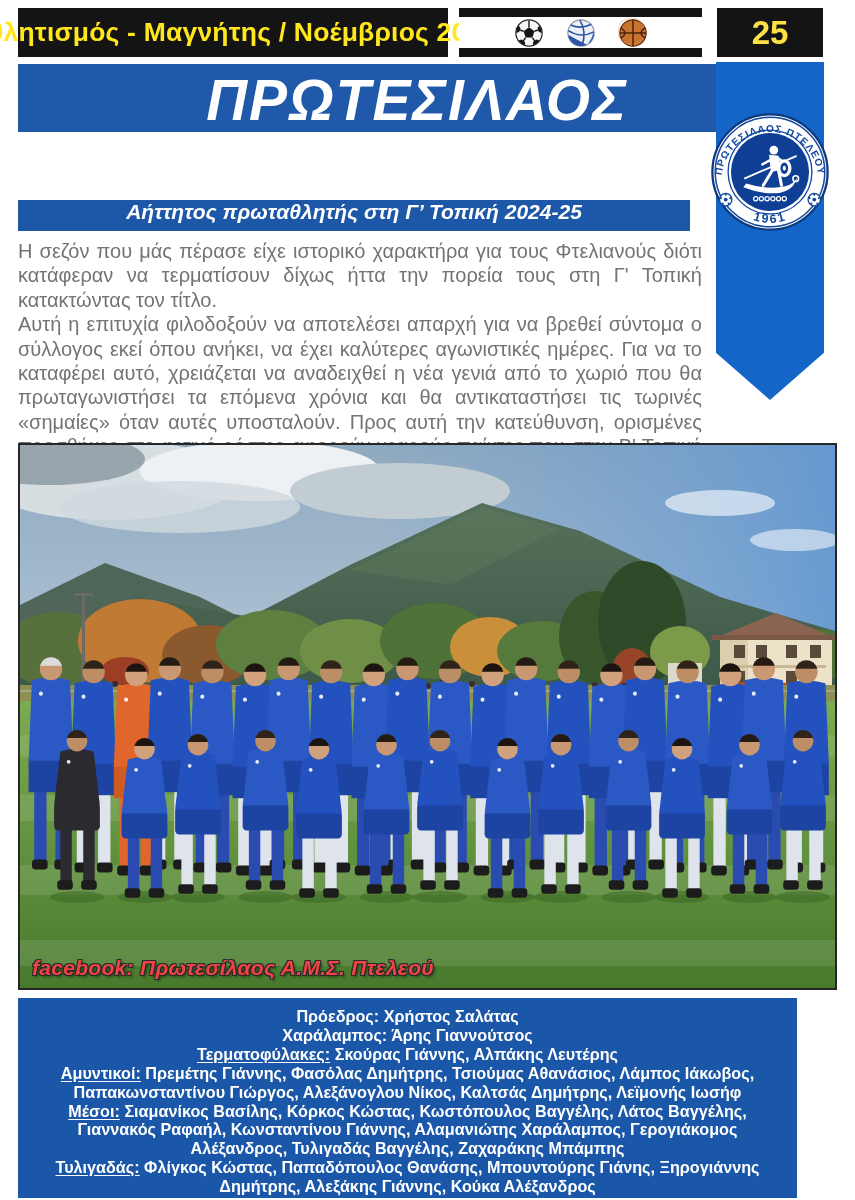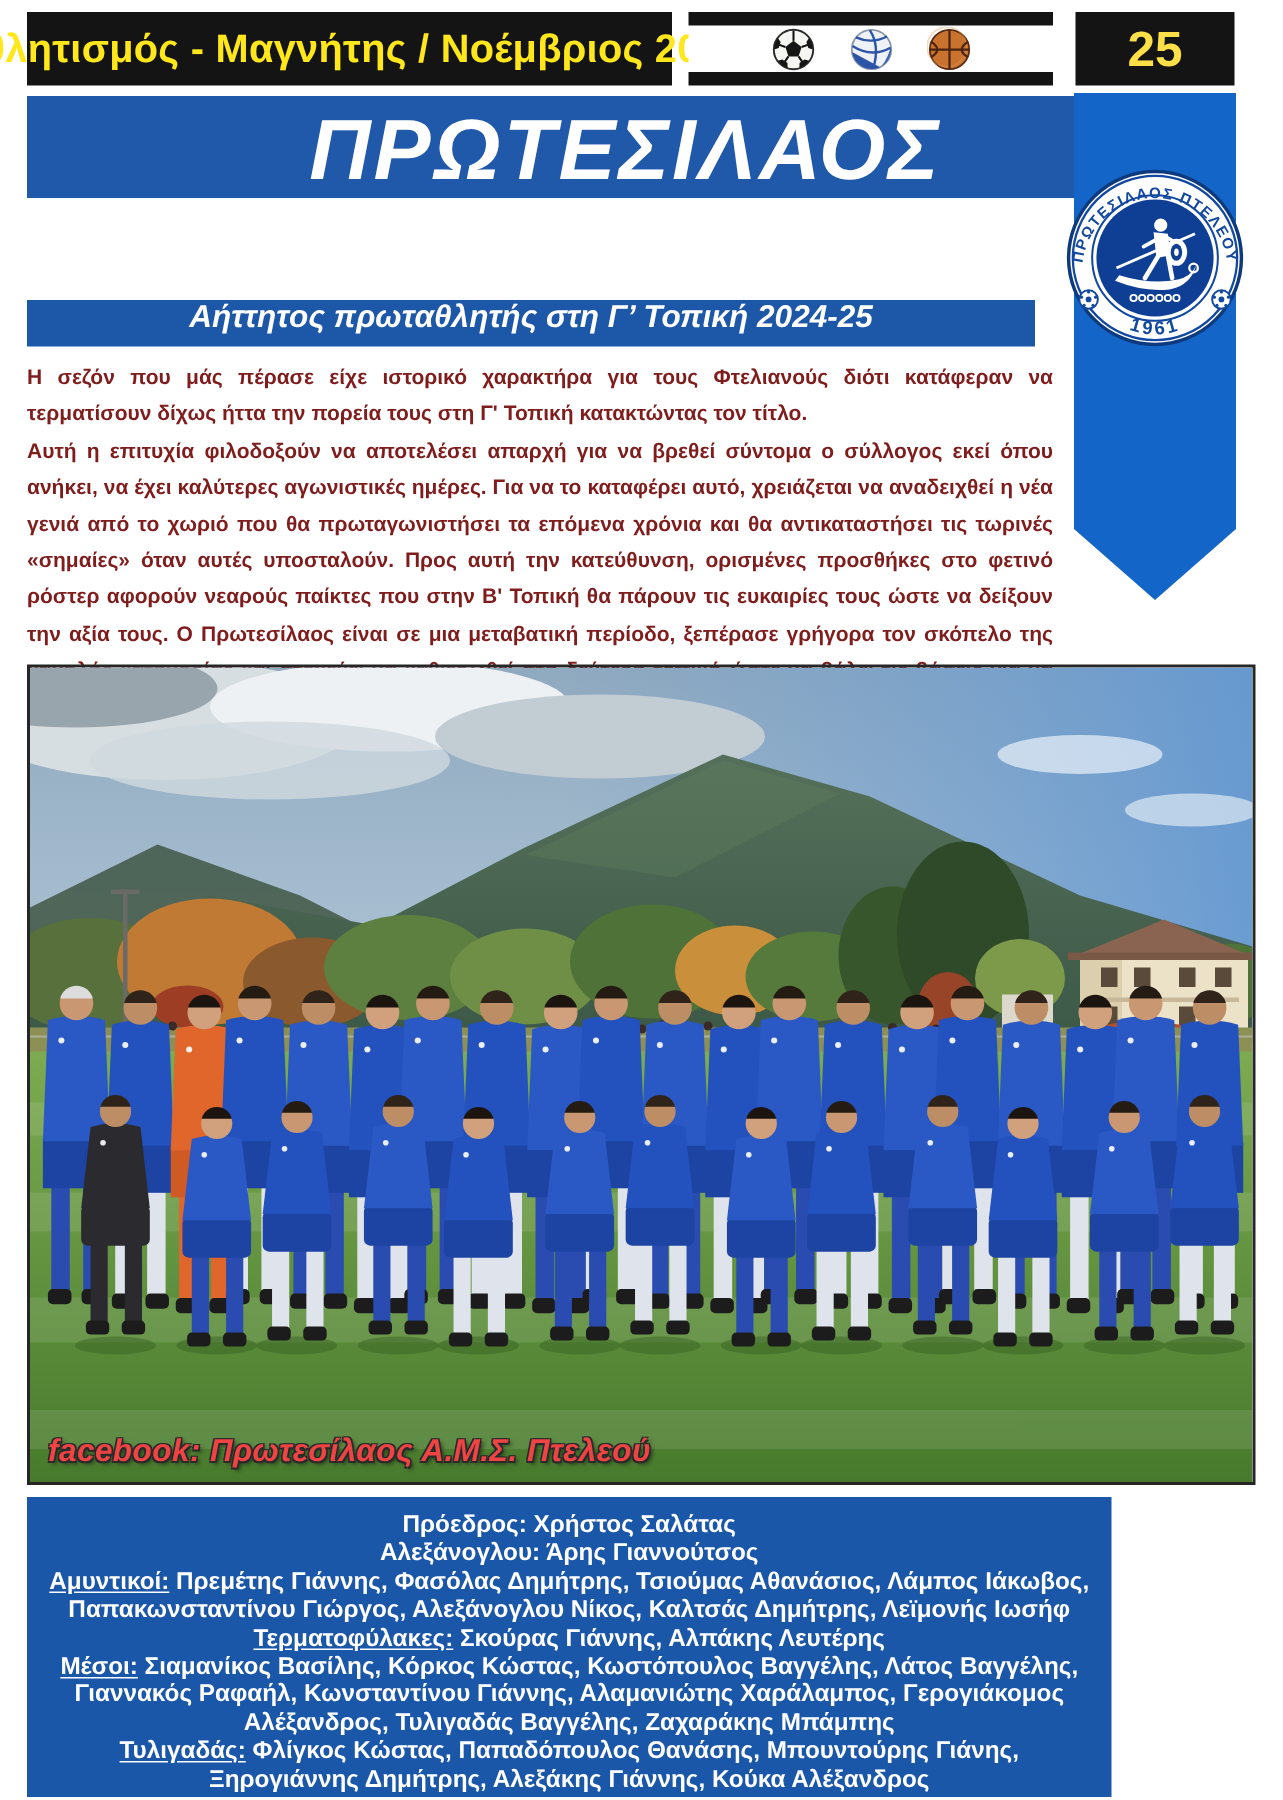--- a/index.html
+++ b/index.html
@@ -40,39 +40,39 @@
   }
   .club-badge{position:absolute;left:710px;top:112px;width:120px;height:120px;}
   
   .subtitle-bar{
     position:absolute;left:18px;top:200px;width:672px;height:31px;background:#1d57a8;
     display:flex;align-items:flex-start;justify-content:center;
   }
   .subtitle-bar span{color:#ffffff;font-weight:bold;font-style:italic;font-size:21px;white-space:nowrap;}
   
   .article{
-    position:absolute;left:18px;top:239px;width:684px;color:#7f1d1d;
-    font-size:14px;line-height:24.4px;text-align:justify;font-weight:bold;
+    position:absolute;left:18px;top:239px;width:684px;color:#737373;
+    font-size:20px;line-height:24.4px;text-align:justify;
   }
   .article p{margin:0;}
   
   .team-photo{
     position:absolute;left:18px;top:443px;width:819px;height:547px;margin:0;
     border:2px solid #262626;box-sizing:border-box;overflow:hidden;
   }
   .team-photo svg{display:block;width:100%;height:100%;}
   .photo-caption{
     position:absolute;left:12px;bottom:8px;color:#ef4444;font-weight:bold;font-style:italic;
     font-size:21px;letter-spacing:.3px;
     text-shadow:1px 1px 0 #2a2a2a,-1px -1px 0 #2a2a2a,1px -1px 0 #2a2a2a,-1px 1px 0 #2a2a2a,2px 2px 3px rgba(0,0,0,.55);
     white-space:nowrap;
   }
   
   .roster-box{
-    position:absolute;left:18px;top:998px;width:723px;height:200px;background:#1b57a8;
+    position:absolute;left:18px;top:998px;width:779px;height:200px;background:#1b57a8;
     box-sizing:border-box;padding:9px 13px 0 13px;color:#ffffff;
     font-weight:bold;font-size:16.2px;line-height:18.9px;text-align:center;
   }
   .roster-line{margin:0;}
   .roster-label{font-weight:bold;}
   .roster-label.u{text-decoration:underline;text-underline-offset:2px;}
 </style>
 </head>
 <body>
 
@@ -684,21 +684,21 @@
             <path d="M -9.7,-3 A 10 10 0 0 1 9.7,-3 Z" fill="#30241a"></path>
           </g>
         </g>
     </svg>
     <figcaption class="photo-caption">facebook: Πρωτεσίλαος Α.Μ.Σ. Πτελεού</figcaption>
   </figure>
 
   <div class="roster-box">
     <div id="roster-lines">
         <div class="roster-line"><span class="roster-label">Πρόεδρος:</span> Χρήστος Σαλάτας</div>
-        <div class="roster-line"><span class="roster-label">Αλεξάνογλου:</span> Άρης Γιαννούτσος</div>
+        <div class="roster-line"><span class="roster-label">Χαράλαμπος:</span> Άρης Γιαννούτσος</div>
+        <div class="roster-line"><span class="roster-label u">Τερματοφύλακες:</span> Σκούρας Γιάννης, Αλπάκης Λευτέρης</div>
         <div class="roster-line"><span class="roster-label u">Αμυντικοί:</span> Πρεμέτης Γιάννης, Φασόλας Δημήτρης, Τσιούμας Αθανάσιος, Λάμπος Ιάκωβος, Παπακωνσταντίνου Γιώργος, Αλεξάνογλου Νίκος, Καλτσάς Δημήτρης, Λεϊμονής Ιωσήφ</div>
-        <div class="roster-line"><span class="roster-label u">Τερματοφύλακες:</span> Σκούρας Γιάννης, Αλπάκης Λευτέρης</div>
         <div class="roster-line"><span class="roster-label u">Μέσοι:</span> Σιαμανίκος Βασίλης, Κόρκος Κώστας, Κωστόπουλος Βαγγέλης, Λάτος Βαγγέλης, Γιαννακός Ραφαήλ, Κωνσταντίνου Γιάννης, Αλαμανιώτης Χαράλαμπος, Γερογιάκομος Αλέξανδρος, Τυλιγαδάς Βαγγέλης, Ζαχαράκης Μπάμπης</div>
         <div class="roster-line"><span class="roster-label u">Τυλιγαδάς:</span> Φλίγκος Κώστας, Παπαδόπουλος Θανάσης, Μπουντούρης Γιάνης, Ξηρογιάννης Δημήτρης, Αλεξάκης Γιάννης, Κούκα Αλέξανδρος</div>
       </div>
   </div>
 
 </div>
 
 </body></html>

